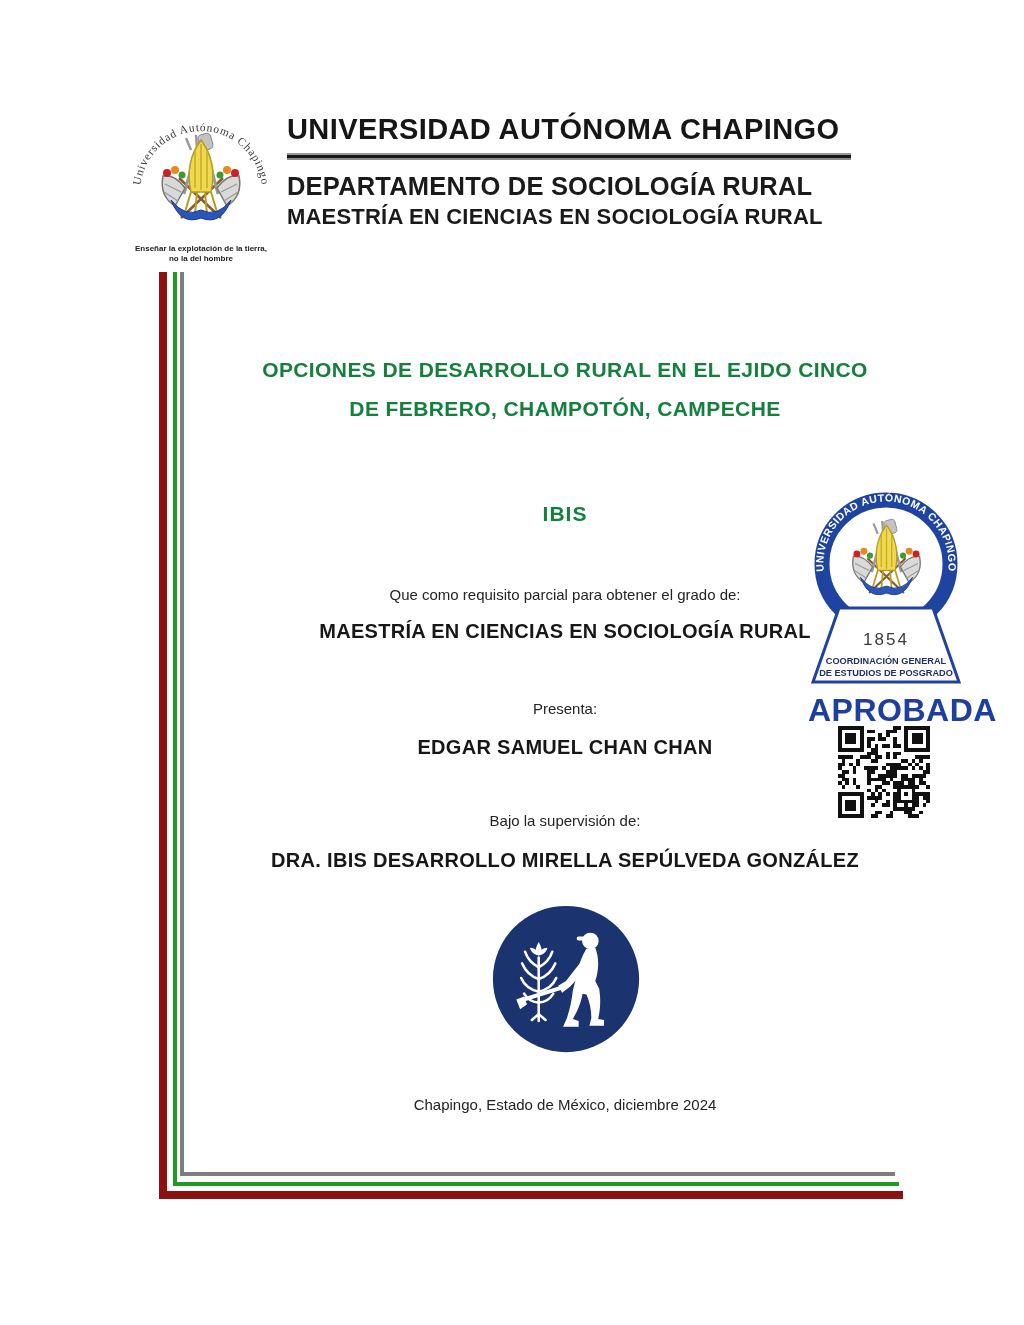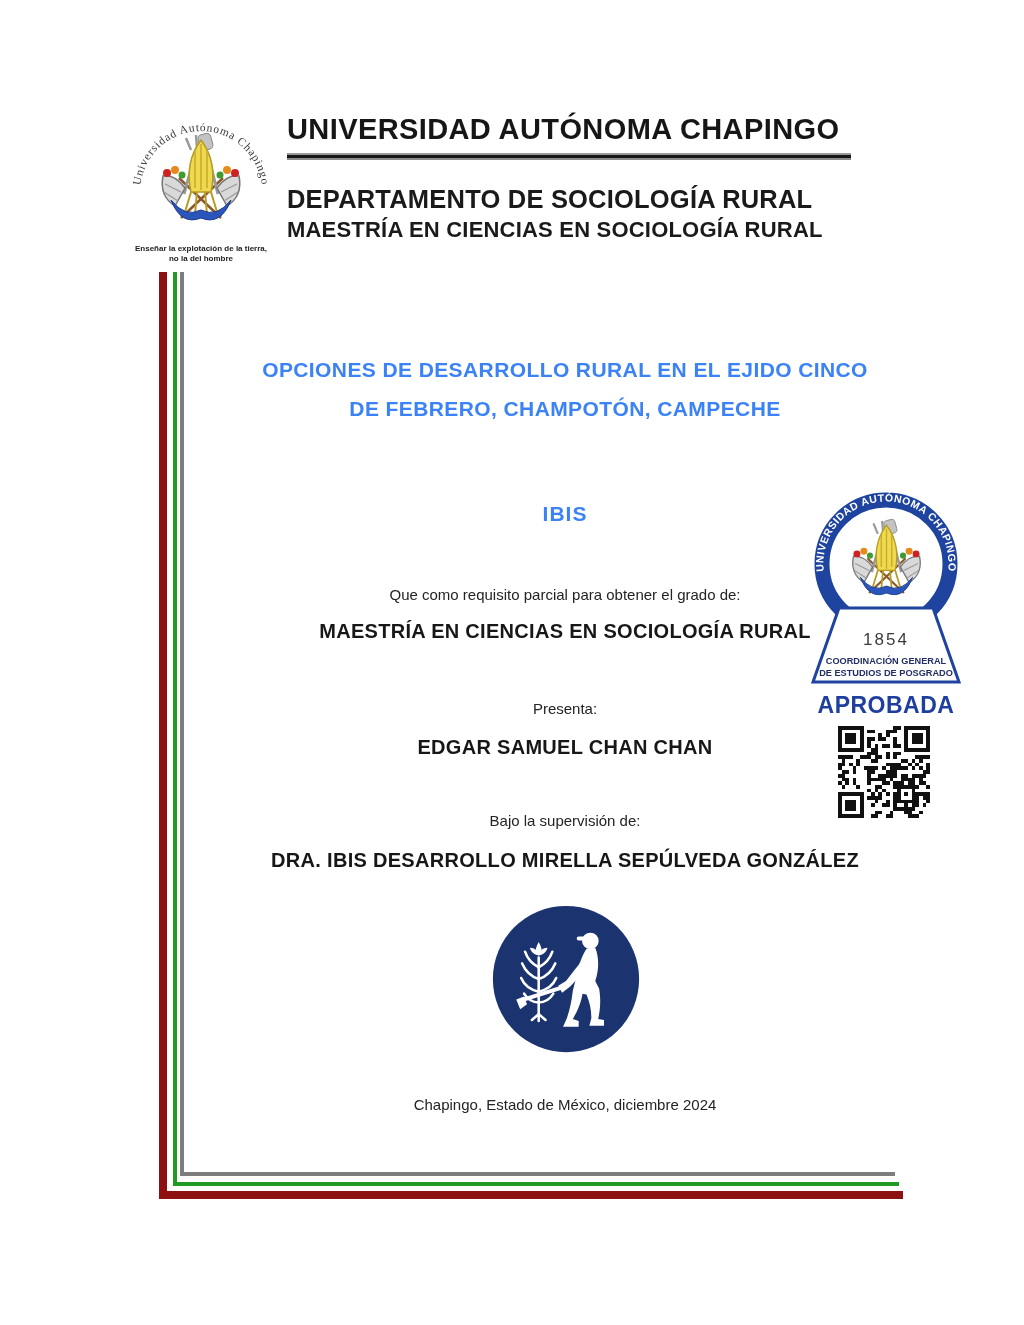--- a/index.html
+++ b/index.html
@@ -9,31 +9,31 @@
     font-family:"Liberation Sans", sans-serif; color:#1c1c1c;
     overflow:hidden;
   }
   .abs { position:absolute; }
 
   
   .hdr-block { left:287px; top:112px; width:564px; }
   .hdr-univ { font-size:29px; font-weight:bold; letter-spacing:.4px; line-height:34px; white-space:nowrap; color:#161616; }
   .hdr-rule { height:7px; margin-top:7px;
     background:linear-gradient(to bottom,#9a9a9a 0 2px,#161616 2px 5px,#8a8a8a 5px 7px); }
-  .hdr-dept { font-size:25.5px; font-weight:bold; letter-spacing:.2px; line-height:30px; margin-top:24px; white-space:nowrap; color:#1a1a1a; }
+  .hdr-dept { font-size:25.5px; font-weight:bold; letter-spacing:.2px; line-height:30px; margin-top:11px; white-space:nowrap; color:#1a1a1a; }
   .hdr-prog { font-size:22px; font-weight:bold; letter-spacing:.2px; line-height:26px; margin-top:3px; white-space:nowrap; color:#1a1a1a; }
 
   
   .line { left:190px; width:750px; text-align:center; white-space:nowrap; }
-  .t-bold-lg { font-size:21px; font-weight:bold; letter-spacing:.4px; color:#3b82f6; }
+  .t-bold-lg { font-size:21px; font-weight:bold; letter-spacing:.4px; color:#15803d; }
   .t-reg     { font-size:15px; color:#242424; }
   .t-bold    { font-size:20px; font-weight:bold; letter-spacing:.3px; color:#171717; }
 
   .aprobada { left:808px; top:692px; width:156px; text-align:center;
-    font-size:23px; font-weight:800; letter-spacing:.5px; color:#1e3f9f; white-space:nowrap; }
+    font-size:32px; font-weight:800; letter-spacing:.5px; color:#1e3f9f; white-space:nowrap; }
 
   svg text { font-family:"Liberation Sans", sans-serif; }
   .serif-arc { font-family:"Liberation Serif", serif; }
 </style>
 </head>
 <body>
 
 <div>
 
   <svg class="abs" style="left:126px;top:99px" width="150" height="166" viewBox="0 0 150 166">

